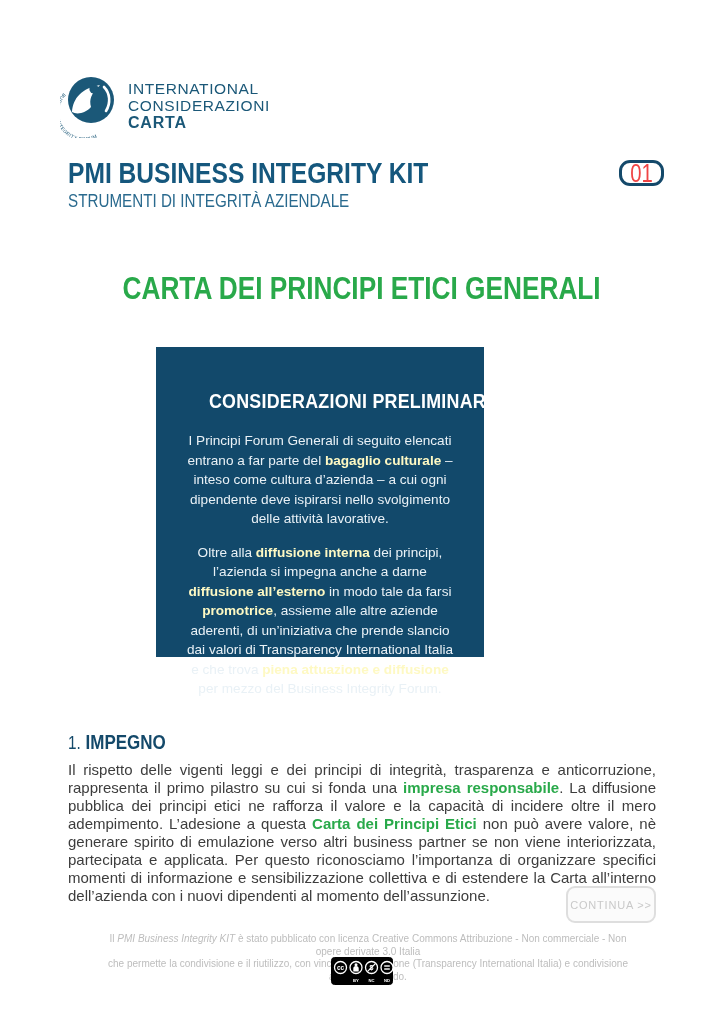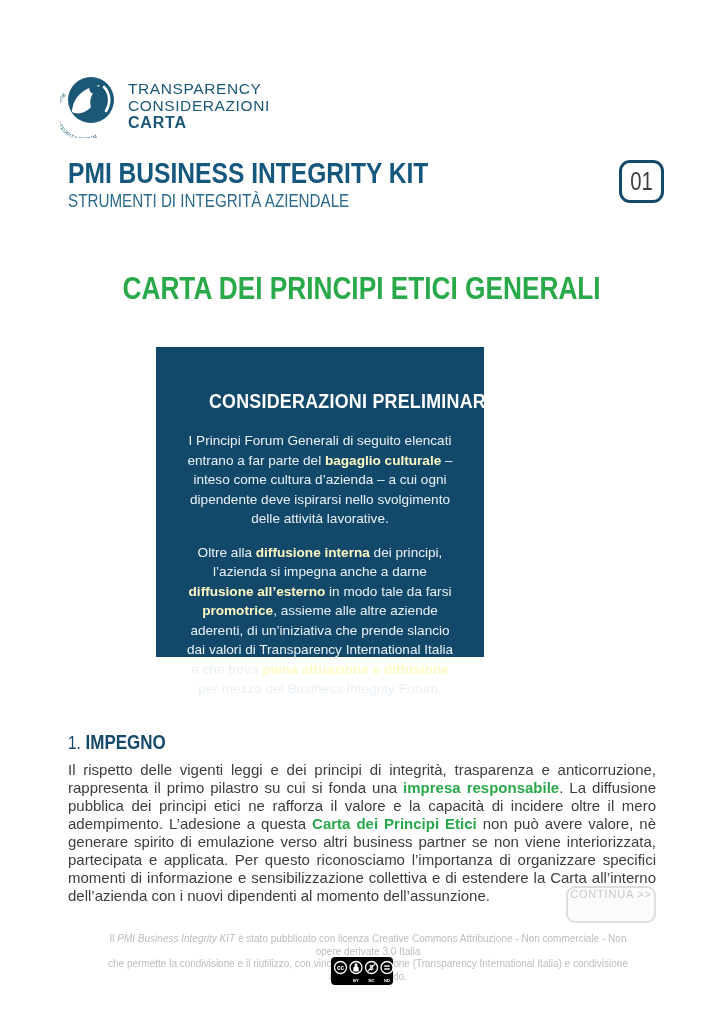--- a/index.html
+++ b/index.html
@@ -16,24 +16,24 @@
   .logo-row { position:absolute; left:60px; top:72px; display:flex; align-items:flex-start; }
   .logo-mark { width:62px; height:66px; flex:0 0 auto; }
   .logo-text { margin-left:6px; margin-top:8px; color:#1b5878; line-height:17px; }
   .logo-text .l1, .logo-text .l2 { font-size:15.5px; letter-spacing:0.6px; font-weight:400; }
   .logo-text .l3 { font-size:16px; letter-spacing:0.8px; font-weight:700; }
   
   .header-row { position:absolute; left:68px; right:60px; top:158px; display:flex; justify-content:space-between; align-items:flex-start; }
   .doc-title   { color:#15577d; font-weight:700; font-size:30px; line-height:30px; white-space:nowrap; transform:scaleX(0.82); transform-origin:left top; letter-spacing:0; }
   .doc-subtitle{ color:#2a6a8e; font-weight:400; font-size:19px; line-height:22px; white-space:nowrap; transform:scaleX(0.8); transform-origin:left top; margin-top:2px; }
   .page-badge {
-    width:45px; height:43px; margin-top:2px;
+    width:45px; height:26px; margin-top:2px;
     border:3px solid #14496a; border-radius:11px;
     display:flex; align-items:center; justify-content:center;
-    color:#404040; font-size:26px; font-weight:500;
+    color:#ef4444; font-size:26px; font-weight:500;
   }
   .page-badge .num { transform:scaleX(0.78); letter-spacing:0px; }
   
   .main-title {
     position:absolute; top:270px; left:0; width:100%;
     text-align:center; color:#29a94a; font-weight:700; font-size:32px;
     white-space:nowrap;
   }
   .main-title .inner { display:inline-block; transform:scaleX(0.82); transform-origin:center; }
   
@@ -56,21 +56,21 @@
   .section-heading .num { font-weight:400; font-size:18px; }
   .section-heading .ttl { font-weight:700; }
   .section-body { color:#3d3d3d; font-size:15px; line-height:18px; text-align:justify; }
   .section-body .green { color:#29a94a; font-weight:700; }
   
   .continue-btn {
     position:absolute; top:886px; right:68px;
     width:90px; height:37px;
     background:#fbfbfb;
     border:2px solid #dedede; border-radius:9px;
-    display:flex; align-items:flex-start; justify-content:center;
+    display:flex; align-items:center; justify-content:center;
     color:#c9c9c9; font-size:11px; letter-spacing:0.8px; font-weight:400;
     cursor:pointer;
   }
   
   .footer { position:absolute; top:933px; left:104px; right:92px; text-align:center; color:#bdbdbd; font-size:10px; line-height:12.5px; }
   .footer .it { font-style:italic; }
   .cc-badge { position:absolute; top:957px; left:50%; transform:translateX(-50%); cursor:pointer; }
 </style>
 </head>
 <body>
@@ -84,21 +84,21 @@
       </defs>
       <circle cx="31" cy="28" r="23" fill="#1b5878"></circle>
       <path d="M 12 40 C 13 26 22 16 40 13 C 31 22 29 27 31 35 C 26 41 17 43 12 40 Z" fill="#ffffff"></path>
       <path d="M 44 15 C 50 21 51 31 46 39" stroke="#ffffff" stroke-width="2.6" fill="none" stroke-linecap="round"></path>
       <circle cx="34" cy="17" r="4.6" fill="#1b5878"></circle>
       <text font-size="4.8" fill="#1b5878" letter-spacing="0.4" font-family="Liberation Sans, sans-serif">
         <textPath href="#ringArc">BUSINESS INTEGRITY FORUM</textPath>
       </text>
     </svg>
     <div class="logo-text">
-      <div class="l1">TRANSPARENCY</div>
+      <div class="l1">INTERNATIONAL</div>
       <div class="l2">CONSIDERAZIONI</div>
       <div class="l3">CARTA</div>
     </div>
   </div>
 
   <div class="header-row">
     <div>
       <div class="doc-title">PMI BUSINESS INTEGRITY KIT</div>
       <div class="doc-subtitle">STRUMENTI DI INTEGRITÀ AZIENDALE</div>
     </div>

